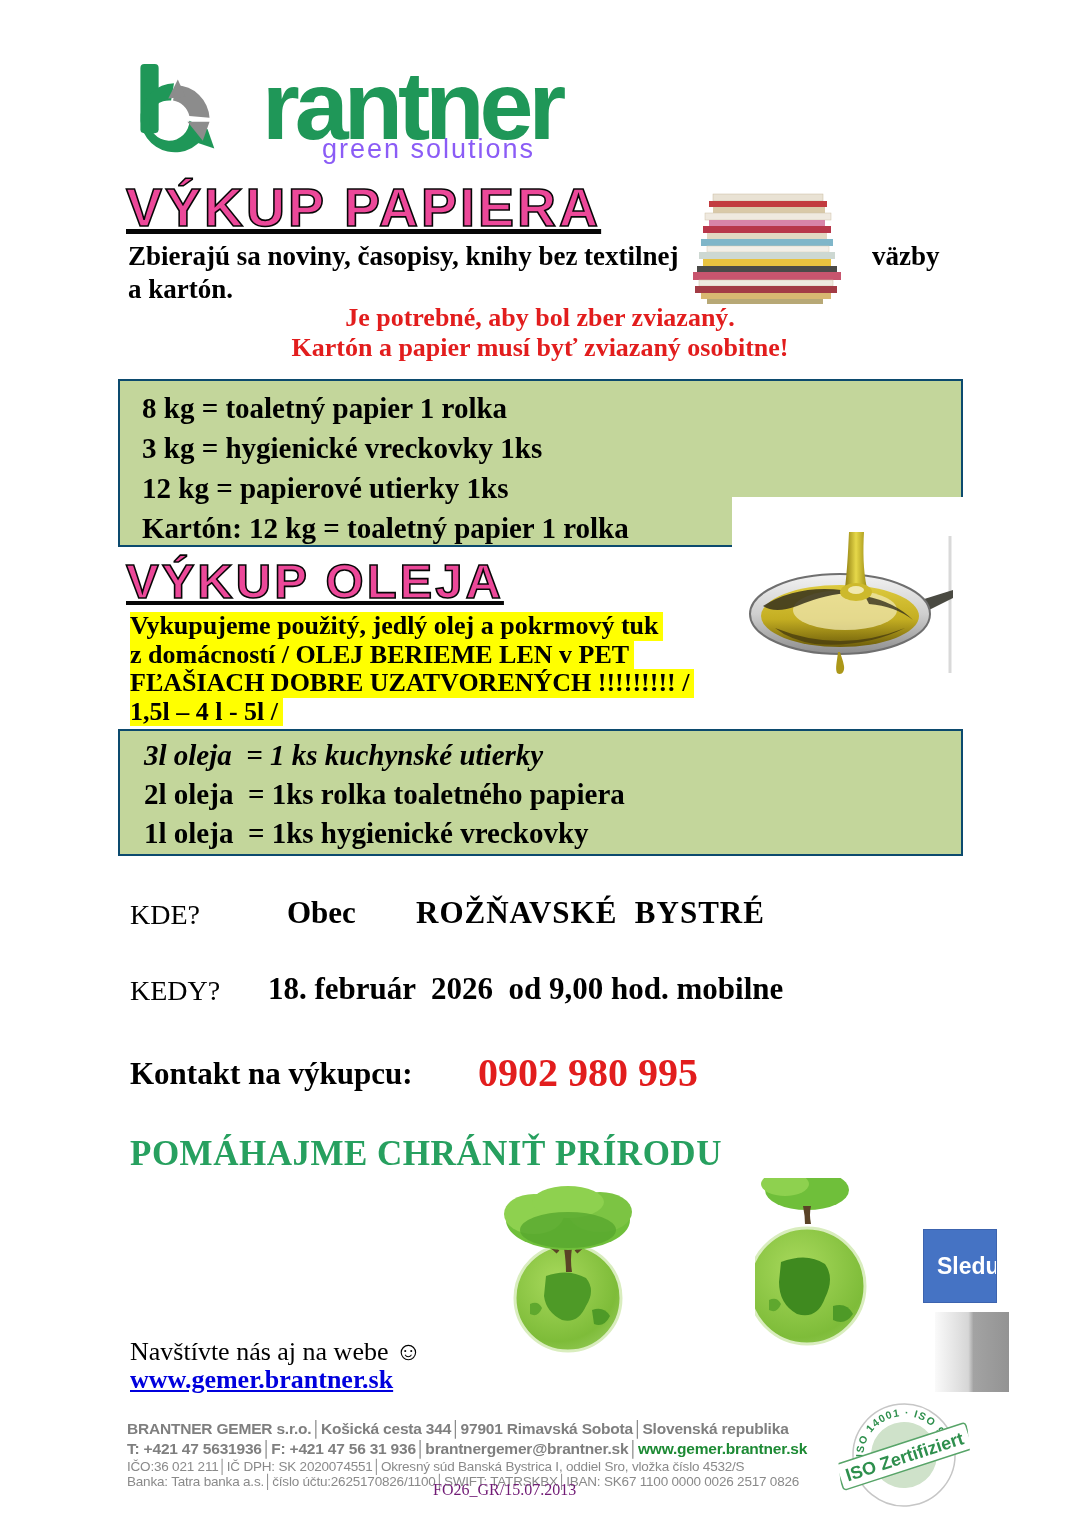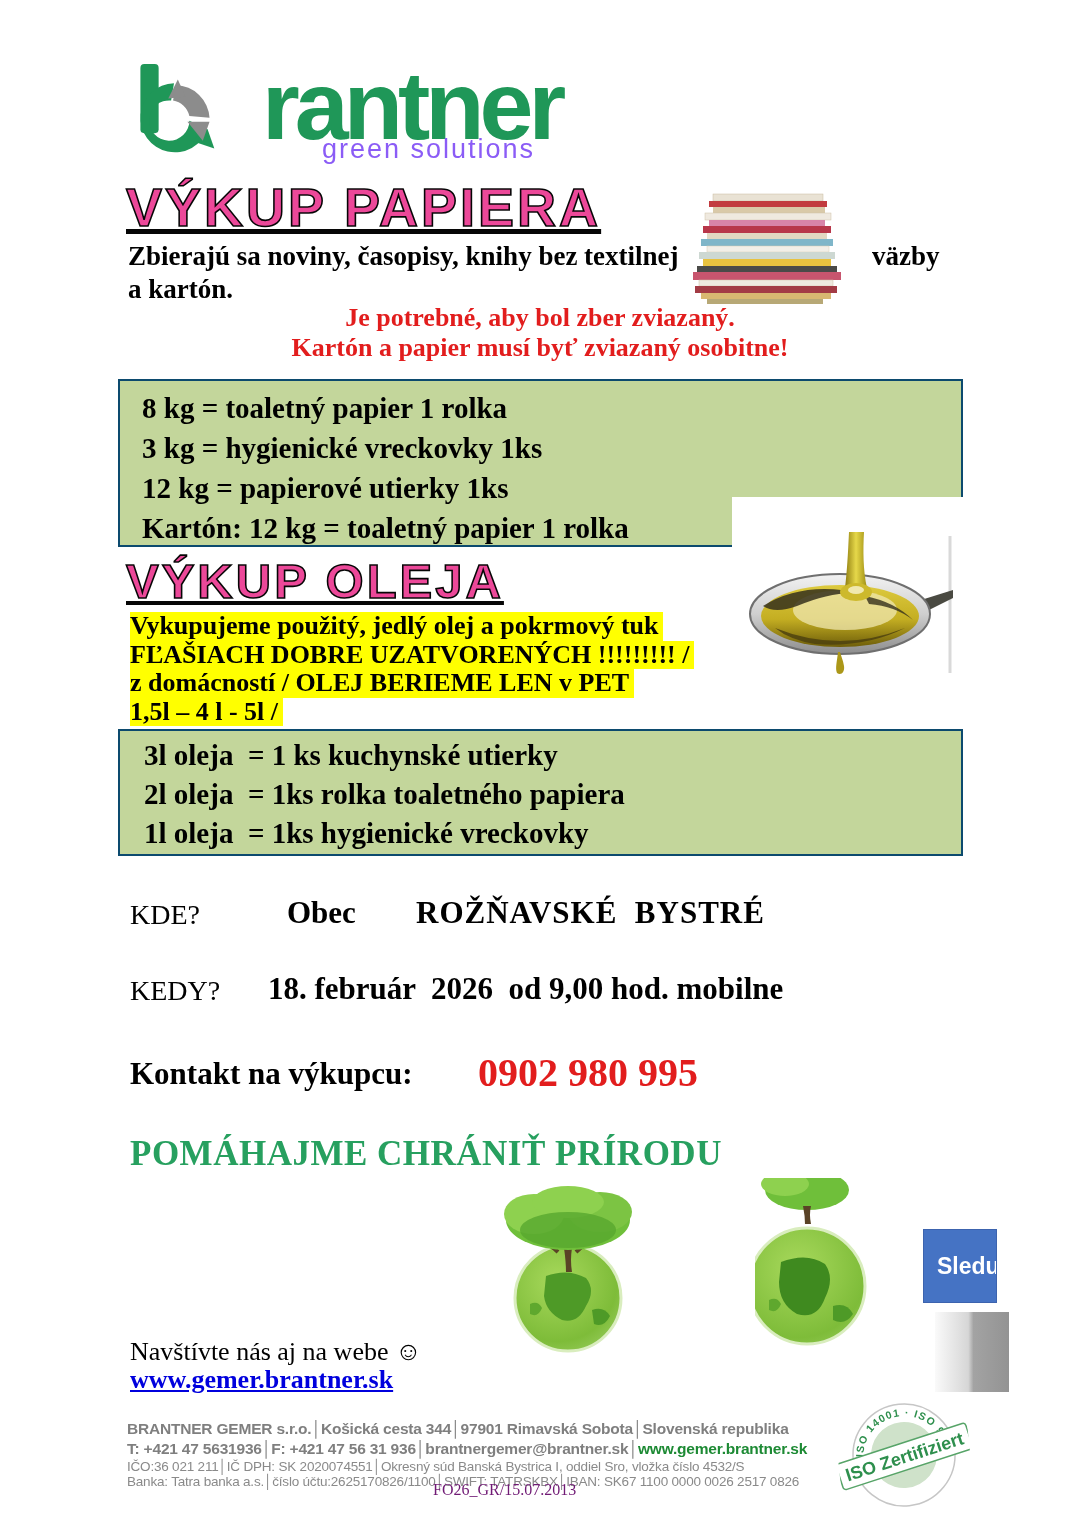--- a/index.html
+++ b/index.html
@@ -144,27 +144,27 @@
         <ellipse cx="111" cy="58" rx="8" ry="4" fill="#f0e8ae"></ellipse>
         <path d="M93 120 C92 130 90 136 92 141 C96 144 100 140 99 134 C98 128 96 124 95 120 Z" fill="#ab9718"></path>
       </svg>
     </div>
   </div>
 
   <div class="abs h-black oil-title">VÝKUP OLEJA</div>
 
   <div class="abs" style="left:130px;top:612px;">
     <div class="hl">Vykupujeme použitý, jedlý olej a pokrmový tuk</div>
+    <div class="hl">z domácností / OLEJ BERIEME LEN v PET</div>
     <div class="hl">FĽAŠIACH DOBRE UZATVORENÝCH  !!!!!!!!! /</div>
-    <div class="hl">z domácností / OLEJ BERIEME LEN v PET</div>
     <div class="hl">1,5l – 4 l  - 5l /</div>
   </div>
 
   <div class="abs greenbox" style="left:118px;top:729px;width:845px;height:127px;padding:5px 0 0 24px;">
-    <div class="rate" style="line-height:39px;">3l oleja  = 1 ks kuchynské utierky</div>
+    <div class="rate" style="line-height:39px;font-style:italic;">3l oleja  = 1 ks kuchynské utierky</div>
     <div class="rate" style="line-height:39px;">2l oleja  = 1ks rolka toaletného papiera</div>
     <div class="rate" style="line-height:39px;">1l oleja  = 1ks hygienické vreckovky</div>
   </div>
 
   <div class="abs lbl" style="left:130px;top:899px;">KDE?</div>
   <div class="abs val" style="left:287px;top:895px;">Obec</div>
   <div class="abs val" style="left:416px;top:895px;letter-spacing:1px;">ROŽŇAVSKÉ  BYSTRÉ</div>
 
   <div class="abs lbl" style="left:130px;top:975px;">KEDY?</div>
   <div class="abs val" style="left:268px;top:971px;">18. február  2026  od 9,00 hod. mobilne</div>

